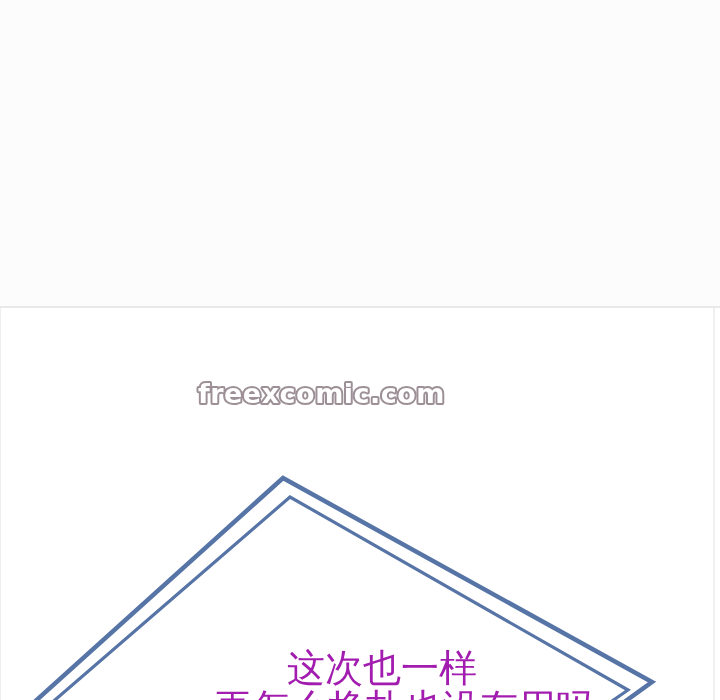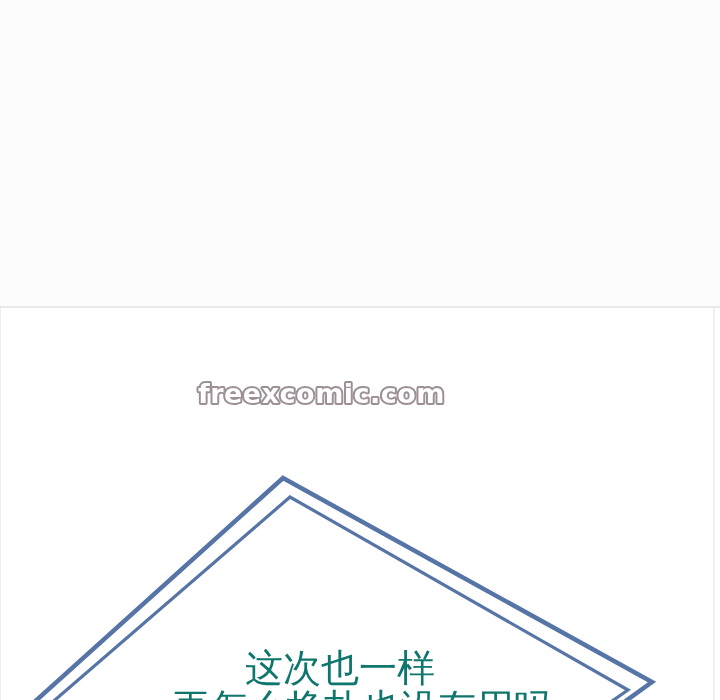--- a/index.html
+++ b/index.html
@@ -65,25 +65,26 @@
     font-size: 27px;
     letter-spacing: 0.5px;
     fill: #ffffff;
     stroke: #9c8f96;
     stroke-width: 4;
     paint-order: stroke fill;
     stroke-linejoin: round;
   }
   .dialogue-line {
     position: absolute;
-    color: #0f766e;
+    color: #a21caf;
     font-size: 38px;
     line-height: 1;
     white-space: nowrap;
     font-family: Liberation Sans, sans-serif;
+    margin-left: 42px;
   }
   .dialogue-line-1 {
     left: 245px;
     top: 649px;
   }
   .dialogue-line-2 {
     left: 172px;
     top: 689px; 
   }
 </style>

